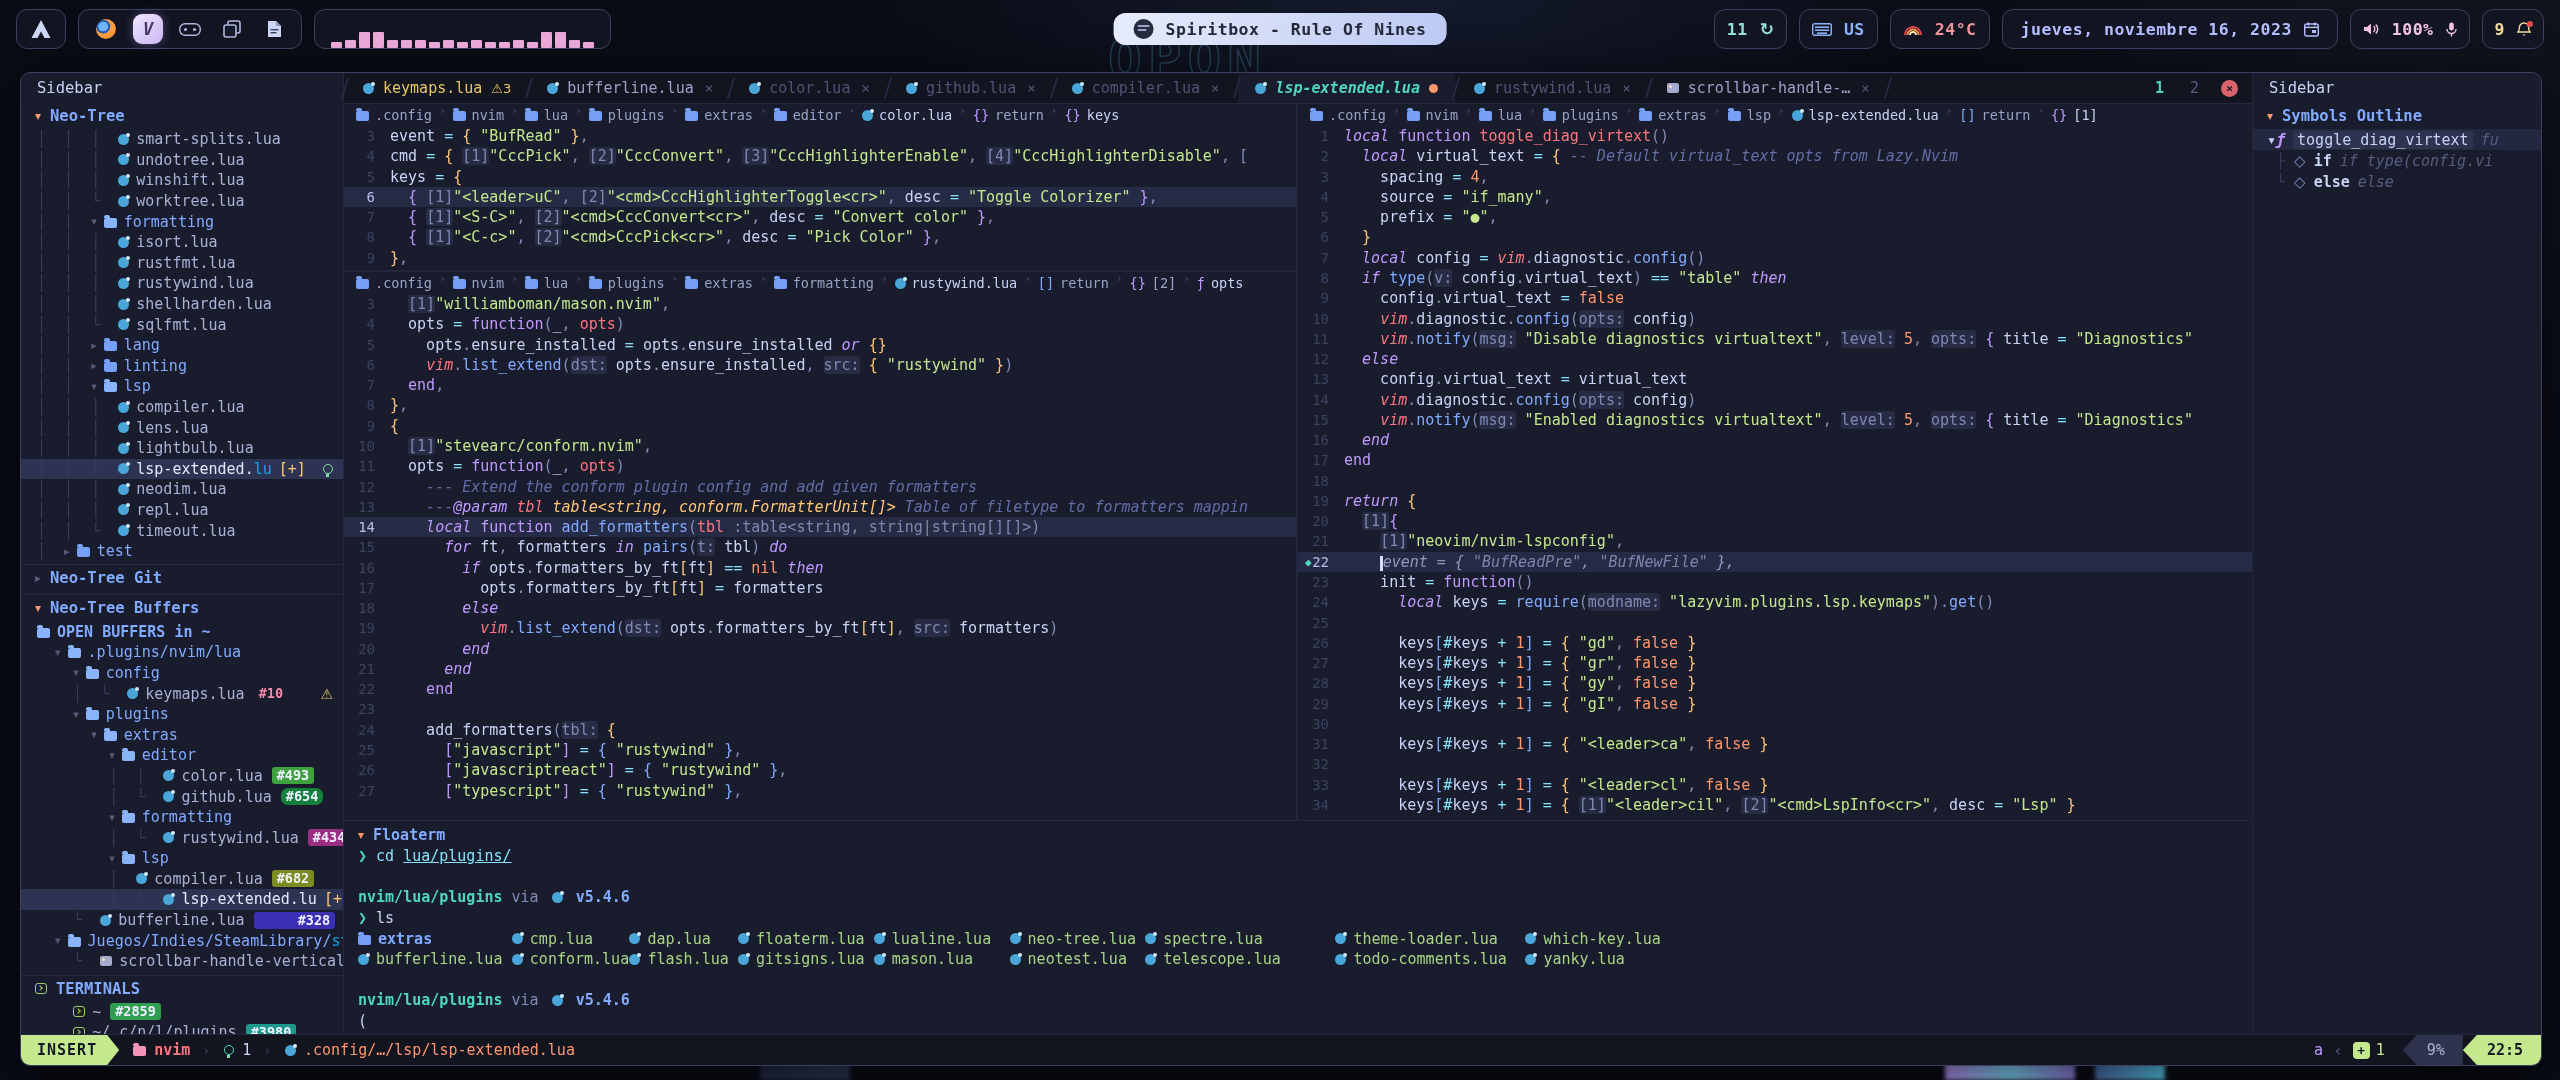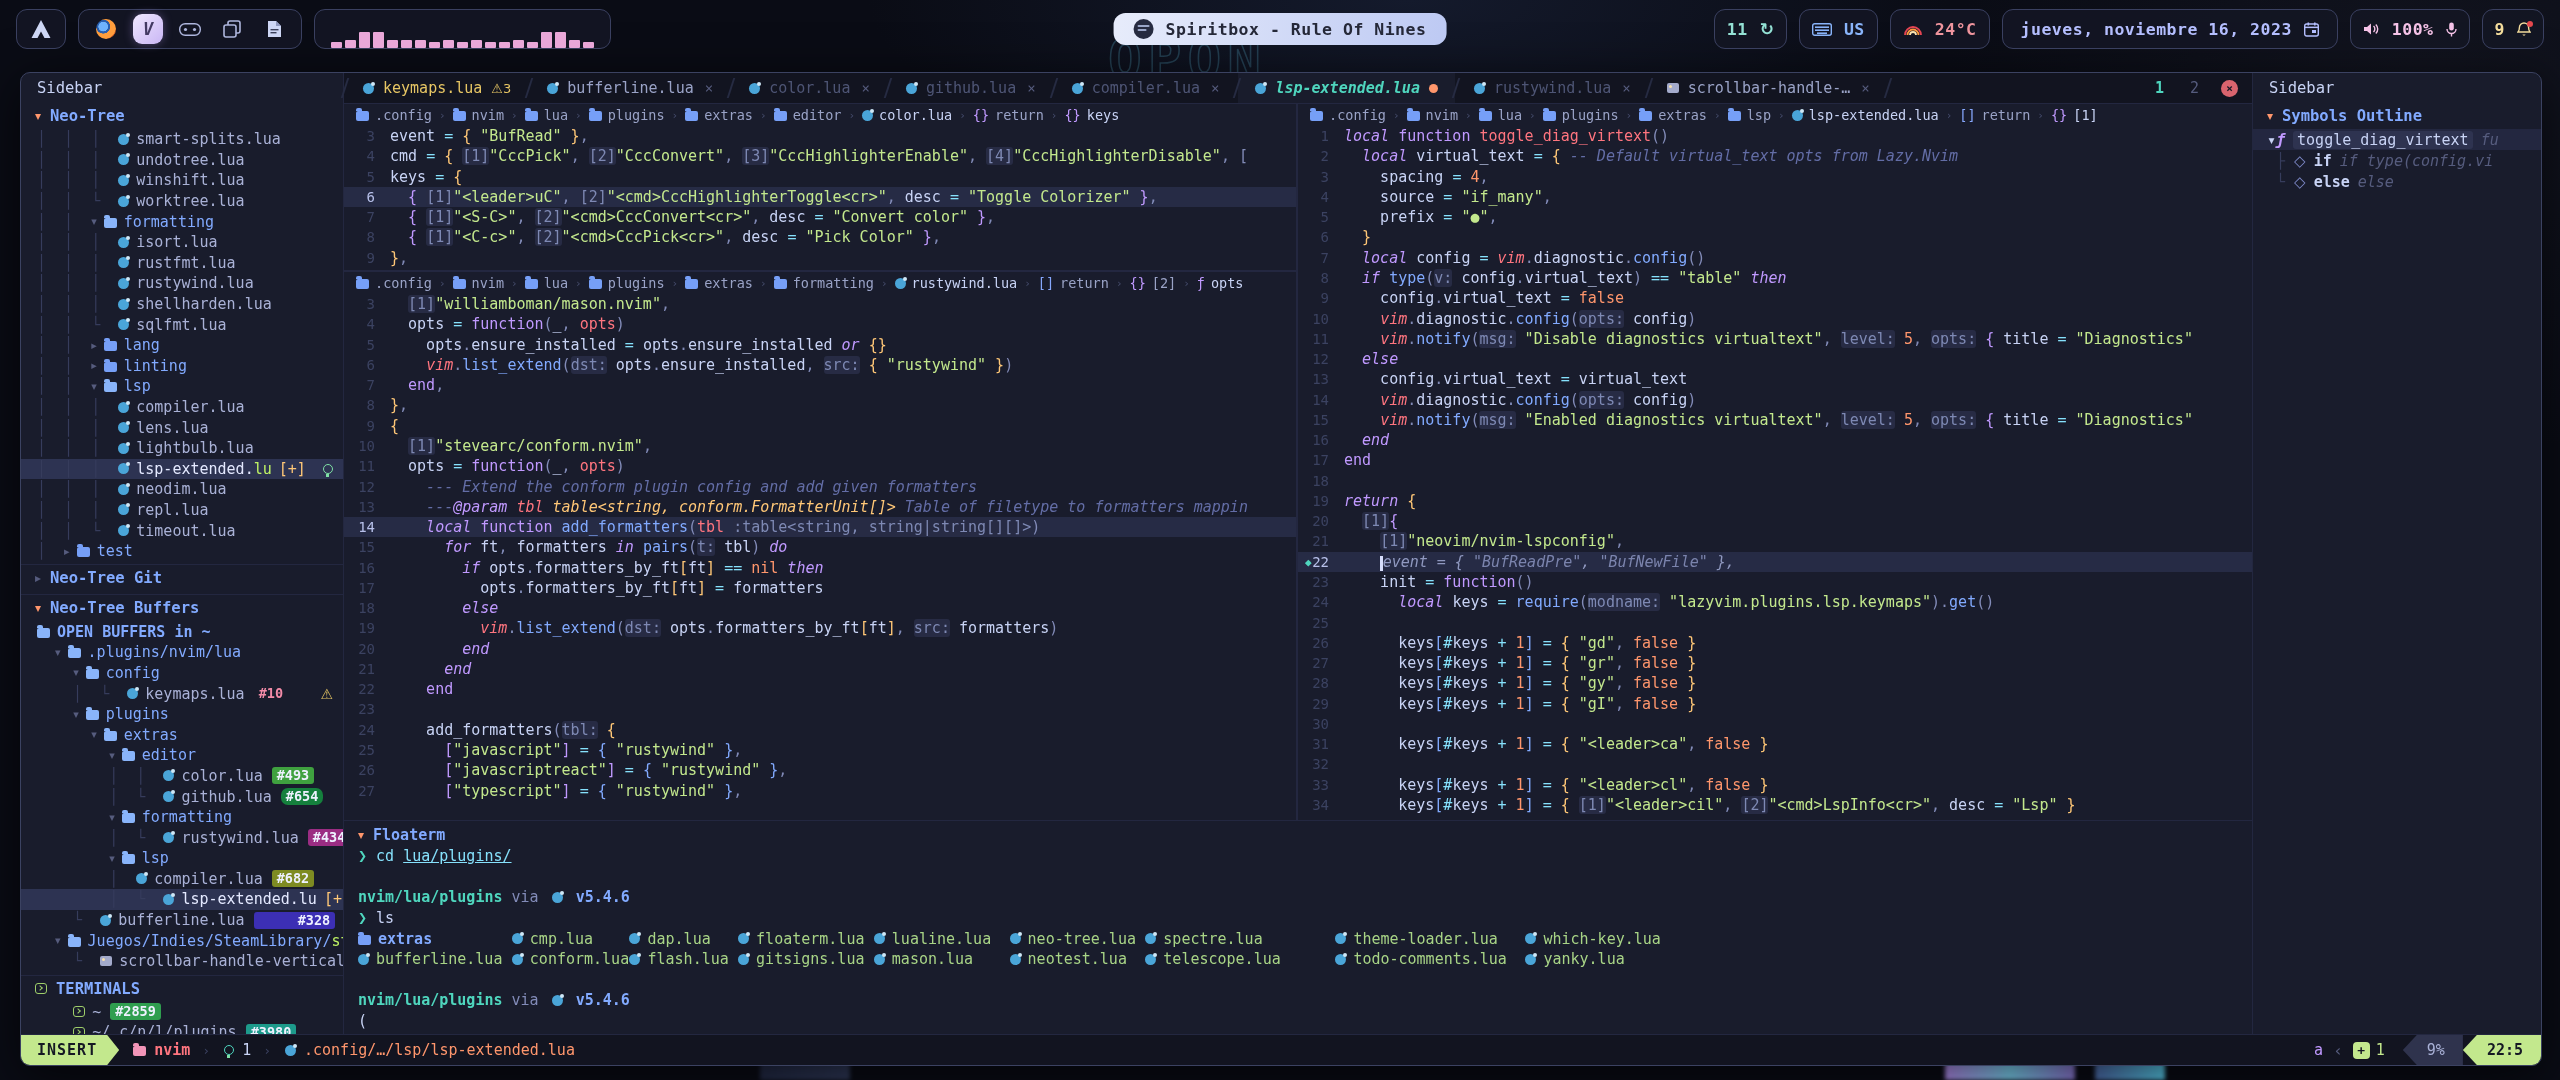--- a/index.html
+++ b/index.html
@@ -57,21 +57,21 @@
   .chev-o{color:#ff966c;font-size:12px;font-family:"DejaVu Sans",sans-serif;}
   .chev-c{color:#565c7e;font-size:12px;font-family:"DejaVu Sans",sans-serif;}
   .tr{display:flex;align-items:center;height:20.6px;padding:0 10px 0 16px;font-size:15px;color:#a9b1d6;white-space:pre;flex:none;}
   .tr .pre{color:#363c5c;}
   .tr .tchev{color:#565c7e;font-size:11px;margin-right:7px;font-family:"DejaVu Sans",sans-serif;}
   .tr .lbl{margin-left:7px;}
   .tr.dir .lbl{color:#82aaff;}
   .tr.dirhdr .lbl{color:#82aaff;font-weight:bold;}
   .tr.sel{background:#2d3352;}
   .tr.sel .lbl{color:#e4e9ff;}
-  .ltail{color:#bef264;}
+  .ltail{color:#0ea5e9;}
   .plus{color:#ffc777;margin-left:7px;}
   .bdg{margin-left:9px;font-size:13.5px;padding:0 5px;border-radius:3px;color:#eef1ff;font-weight:600;line-height:17px;}
   .warn-ic{margin-left:auto;color:#e7c664;font-size:14px;font-family:"DejaVu Sans",sans-serif;}
   .rbulb{margin-left:auto;}
 
   
   .ic{display:inline-flex;flex:none;}
   .ic-lua{width:11px;height:11px;border-radius:50%;background:#4aa5d8;position:relative;}
   .ic-lua::after{content:"";position:absolute;right:-1px;top:-1px;width:4px;height:4px;border-radius:50%;background:#cfe8f7;}
   .ic-folder,.ic-folder-open{width:13px;height:10px;background:#769ff7;border-radius:2px;position:relative;margin-top:2px;}
@@ -102,21 +102,21 @@
   .tabnum.cur{color:#4fd6be;font-weight:bold;}
   .tabclose-all{width:17px;height:17px;border-radius:50%;background:#d9646e;color:#161926;display:flex;
      align-items:center;justify-content:center;font-size:11px;font-weight:bold;margin:0 14px 0 8px;}
 
   
   .editors{height:716px;display:flex;min-height:0;border-bottom:1px solid #232740;}
   .col-left{width:952px;display:flex;flex-direction:column;border-right:2px solid #232740;min-height:0;}
   .col-right{flex:1;display:flex;flex-direction:column;min-width:0;}
   .pane1{height:166px;border-bottom:2px solid #232740;overflow:hidden;flex:none;display:flex;flex-direction:column;}
   .pane2{flex:1;overflow:hidden;display:flex;flex-direction:column;min-height:0;}
-  .crumbs{height:22px;display:flex;align-items:center;gap:7px;padding-left:12px;font-size:13.5px;
+  .crumbs{height:22px;display:flex;gap:7px;padding-left:12px;font-size:13.5px;
      color:#9aa3c7;flex:none;white-space:pre;overflow:hidden;}
   .crumb{display:flex;align-items:center;gap:6px;flex:none;}
   .csep{color:#464d6e;font-size:11px;}
   .sym-p{color:#c099ff;} .sym-b{color:#86a7fc;} .sym-w{color:#c8d3f5;}
   .code{position:relative;flex:1;overflow:hidden;font-size:15px;}
   .cl{display:flex;align-items:center;height:20.27px;white-space:pre;}
   .cl .ln{width:46px;flex:none;text-align:right;padding-right:15px;color:#3b4261;font-size:14px;position:relative;box-sizing:border-box;}
   .cl.cur{background:#262b45;}
   .cl.cur .ln{color:#b7c0ea;}
   .sign{position:absolute;left:7px;top:2px;color:#4fd6be;font-size:11px;}

